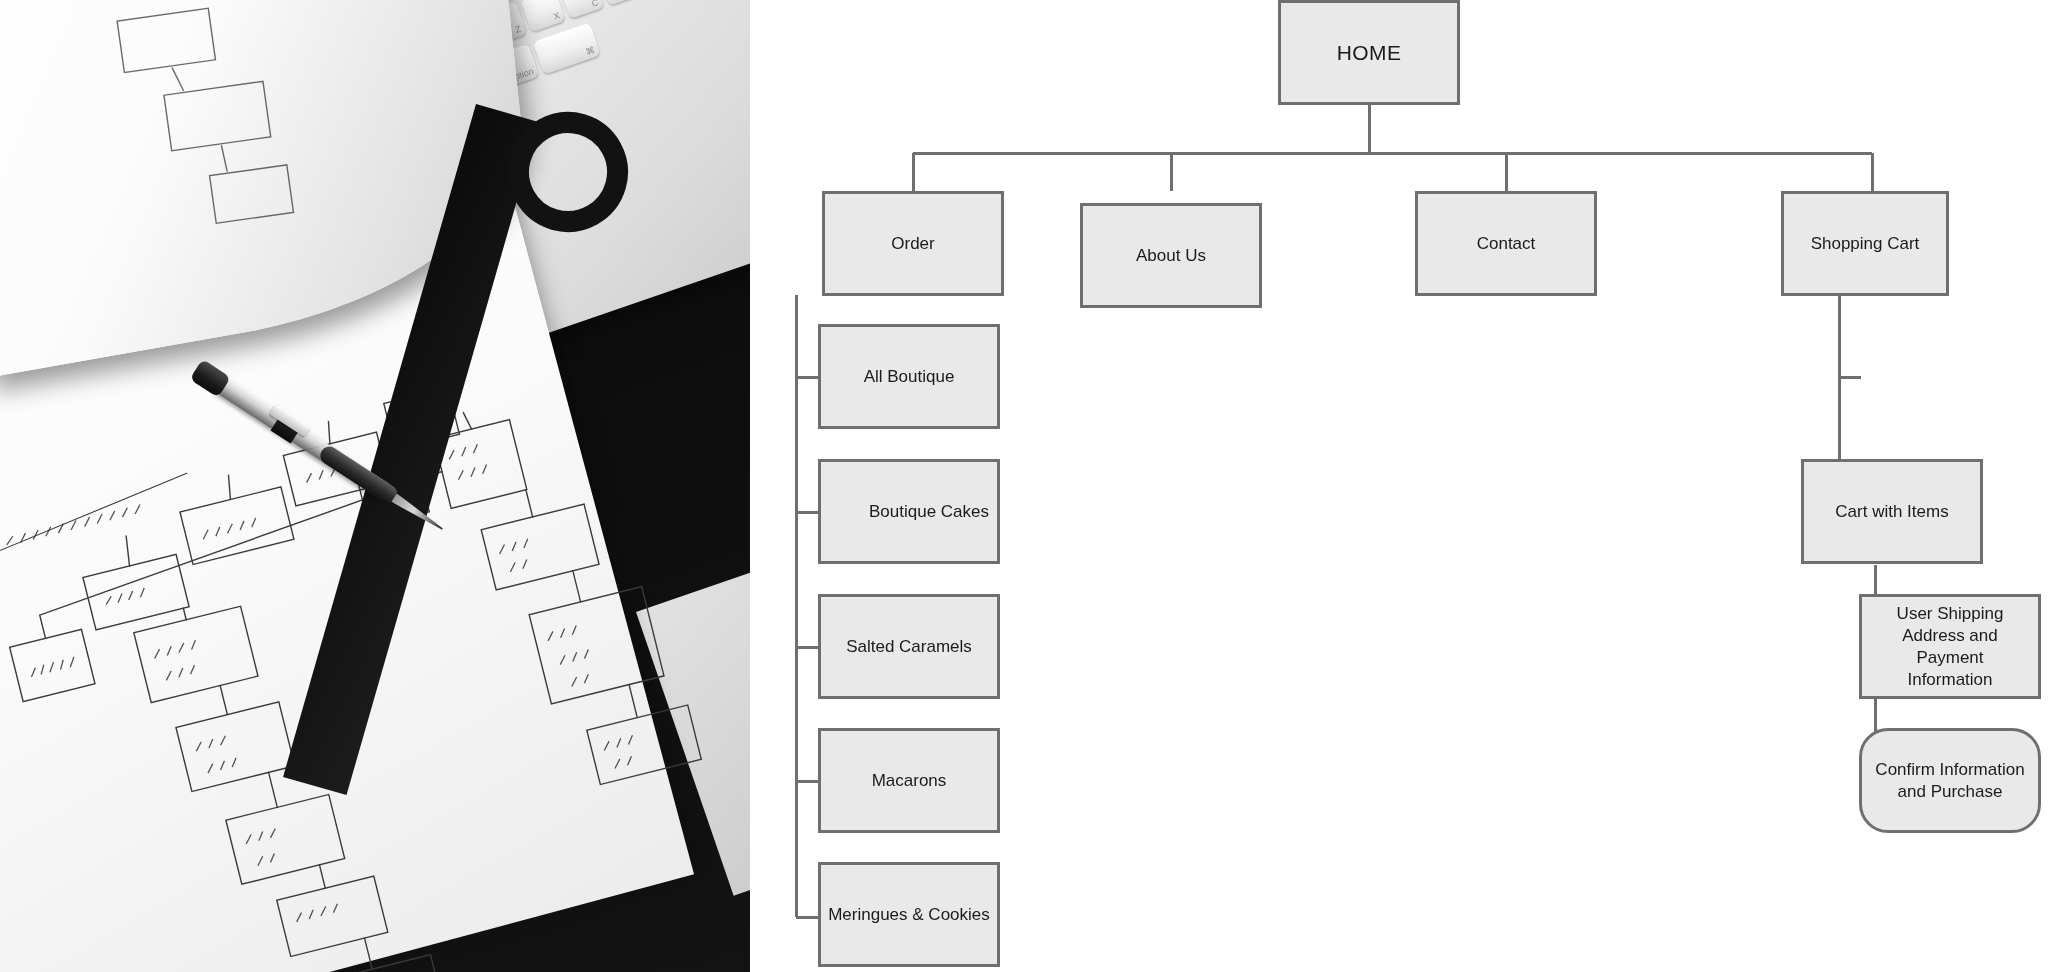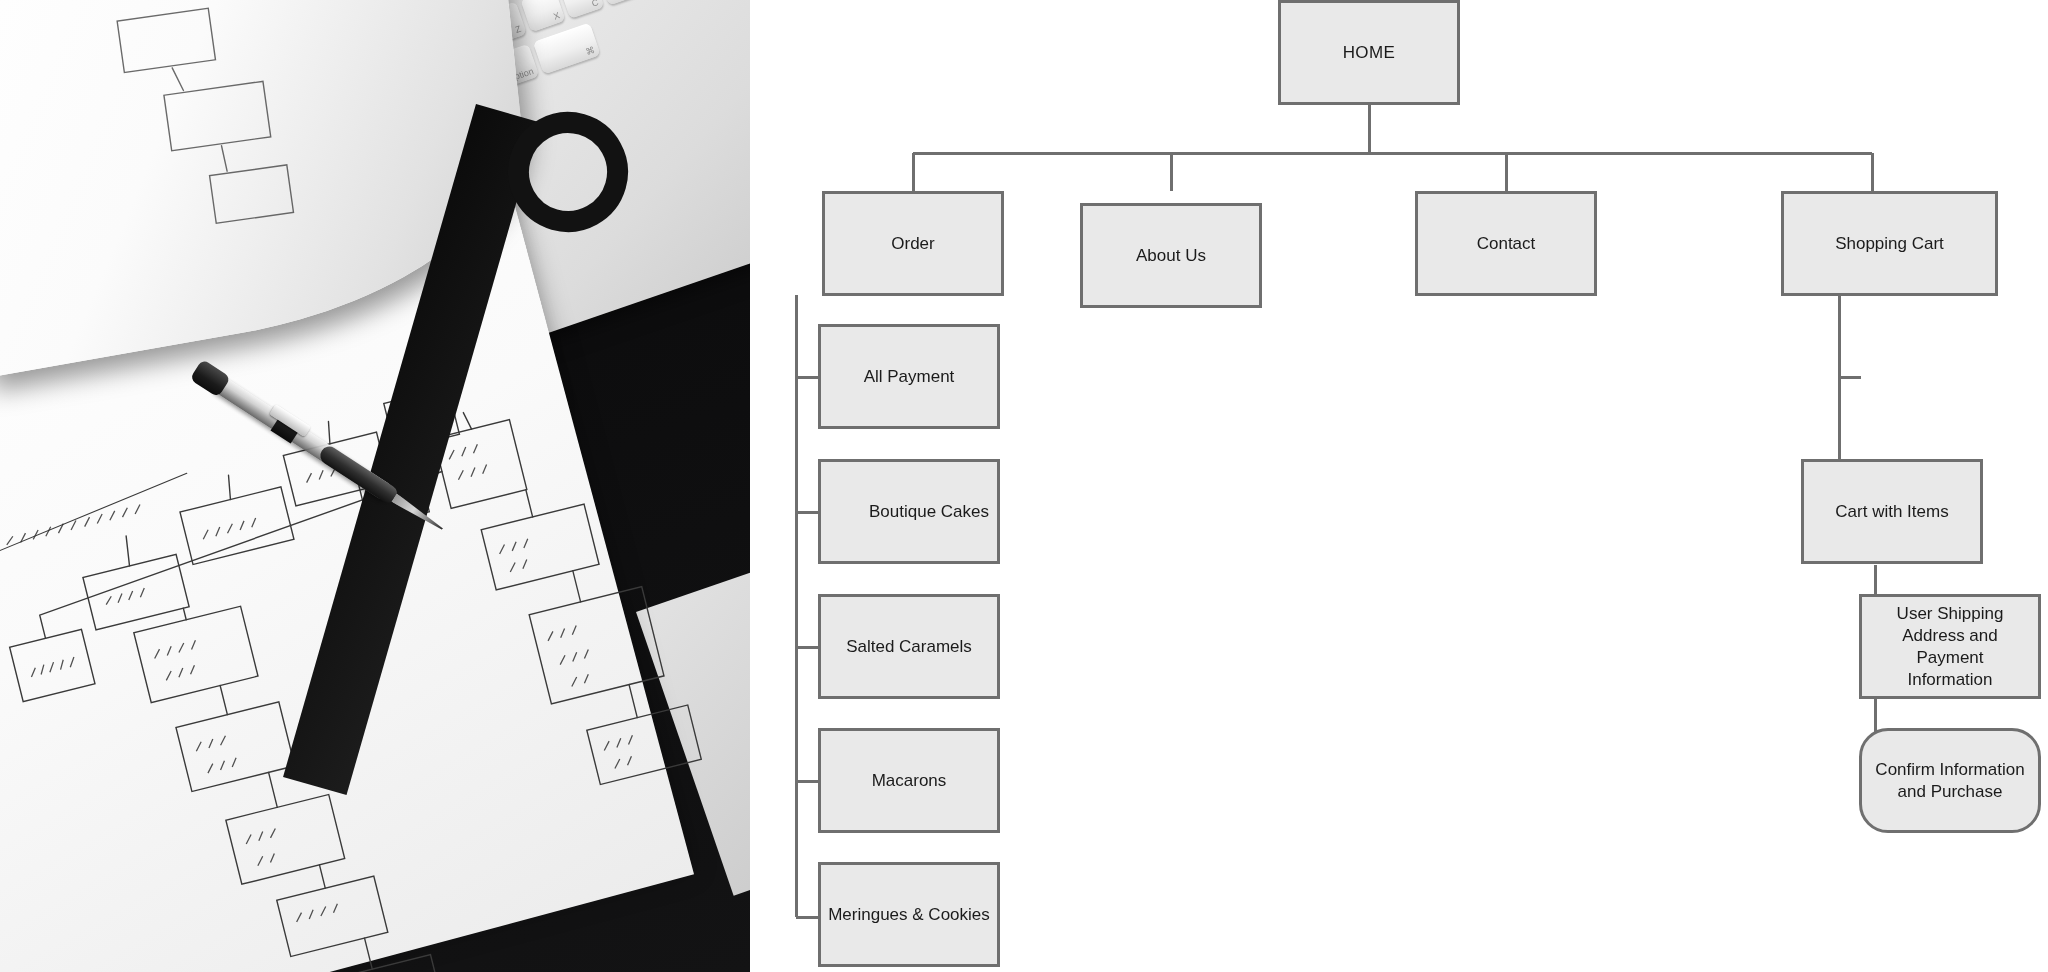--- a/index.html
+++ b/index.html
@@ -78,21 +78,21 @@
 
   
   #diagram{position:absolute;left:750px;top:0;width:1298px;height:972px;background:#ffffff;}
   #svg-links{position:absolute;left:0;top:0;width:1298px;height:972px;}
 
   .node{position:absolute;box-sizing:border-box;
         background:#e9e9e9;border:3px solid #6f6f6f;
         display:flex;align-items:center;justify-content:center;text-align:center;
         color:#1b1b1b;font-size:17px;line-height:22px;
         font-family:"Liberation Sans",sans-serif;font-weight:400;}
-  .node.home{font-size:17px;letter-spacing:.4px;text-align:right;}
+  .node.home{font-size:21px;letter-spacing:.4px;text-align:right;}
 </style>
 </head>
 <body>
 
 <div id="stage">
 
   <div id="photo">
     <div class="desk"></div>
 
     <div class="keyboard">
@@ -234,26 +234,26 @@
 
     <div class="node" style="left:72px;top:191px;width:182px;height:105px;">
       <span>Order</span>
     </div>
     <div class="node" style="left:330px;top:203px;width:182px;height:105px;">
       <span>About Us</span>
     </div>
     <div class="node" style="left:665px;top:191px;width:182px;height:105px;">
       <span>Contact</span>
     </div>
-    <div class="node" style="left:1031px;top:191px;width:217px;height:105px;">
+    <div class="node" style="left:1031px;top:191px;width:168px;height:105px;">
       <span>Shopping Cart</span>
     </div>
 
     <div class="node" style="left:68px;top:324px;width:182px;height:105px;">
-      <span>All Payment</span>
+      <span>All Boutique</span>
     </div>
     <div class="node" style="left:68px;top:459px;width:182px;height:105px;padding-left:40px;">
       <span>Boutique Cakes</span>
     </div>
     <div class="node" style="left:68px;top:594px;width:182px;height:105px;">
       <span>Salted Caramels</span>
     </div>
     <div class="node" style="left:68px;top:728px;width:182px;height:105px;">
       <span>Macarons</span>
     </div>

